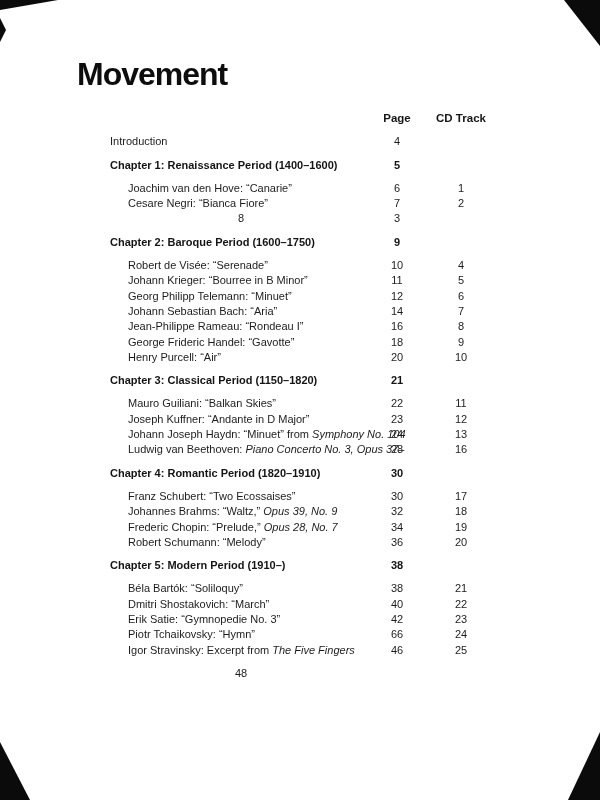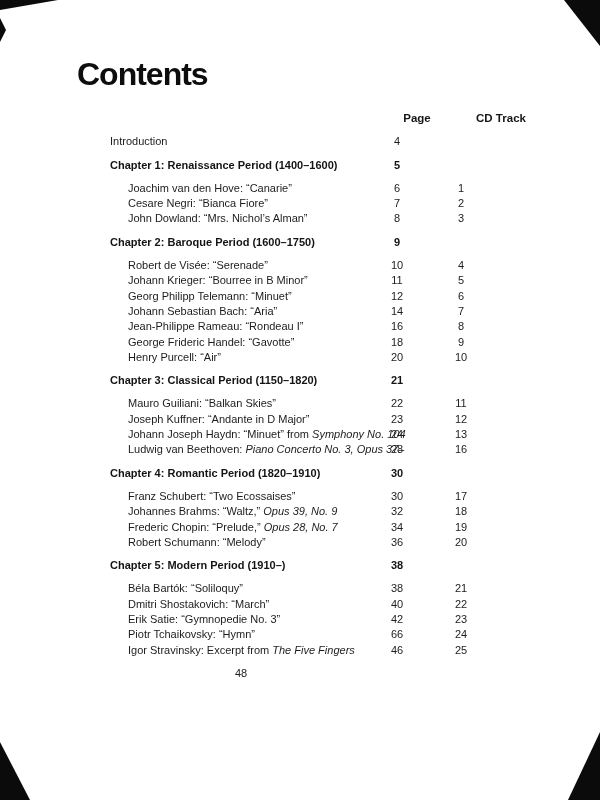--- a/index.html
+++ b/index.html
@@ -31,21 +31,21 @@
   }
 
   .grid {
     display:grid;
     grid-template-columns:262px 50px 78px;
     margin-left:110px;
     font-size:11px;
     line-height:15.3px;
   }
 
-  .colhead { font-weight:bold; margin-bottom:8px; font-size:11.5px; color:#161616;gap:20px; }
+  .colhead { font-weight:bold; margin-bottom:8px; font-size:11.5px; color:#161616; }
   .colhead .cell { text-align:center; }
 
   .row { display:grid; grid-template-columns:262px 50px 78px; margin-left:110px;
          font-size:11px; line-height:15.3px; }
   .row .label { white-space:nowrap; }
   .row .label .l2 { display:block; white-space:nowrap; }
   .row .page, .row .track { text-align:center; }
   .kind-chapter { font-weight:bold; margin-top:8px; margin-bottom:8px; color:#141414; }
   .kind-item    { margin-top:8px; margin-bottom:8px; }
   .kind-entry .label { padding-left:18px; }
@@ -54,21 +54,21 @@
 </head>
 <body>
 
 <div class="corner c-tl"></div>
 <div class="corner c-tr"></div>
 <div class="corner c-le"></div>
 <div class="corner c-bl"></div>
 <div class="corner c-br"></div>
 
 <div class="doc">
-  <h1 class="title">Contents</h1>
+  <h1 class="title">Movement</h1>
 
   <div class="grid colhead">
     <div class="cell"></div>
     <div class="cell">Page</div>
     <div class="cell">CD Track</div>
   </div>
 
   <div id="toc-rows">
       <div class="row kind-item">
         <div class="label"><span>Introduction</span></div>
@@ -84,21 +84,20 @@
         <div class="label"><span>Joachim van den Hove: “Canarie”</span></div>
         <div class="page">6</div>
         <div class="track">1</div>
       </div>
       <div class="row kind-entry">
         <div class="label"><span>Cesare Negri: “Bianca Fiore”</span></div>
         <div class="page">7</div>
         <div class="track">2</div>
       </div>
       <div class="row kind-entry">
-        <div class="label"><span>John Dowland: “Mrs. Nichol’s Alman”</span></div>
         <div class="page">8</div>
         <div class="track">3</div>
       </div>
       <div class="row kind-chapter">
         <div class="label"><span>Chapter 2: Baroque Period (1600–1750)</span></div>
         <div class="page">9</div>
         <div class="track"></div>
       </div>
       <div class="row kind-entry">
         <div class="label"><span>Robert de Visée: “Serenade”</span></div>

